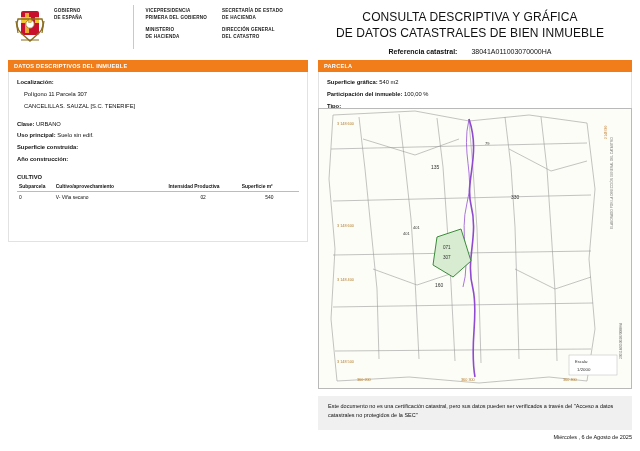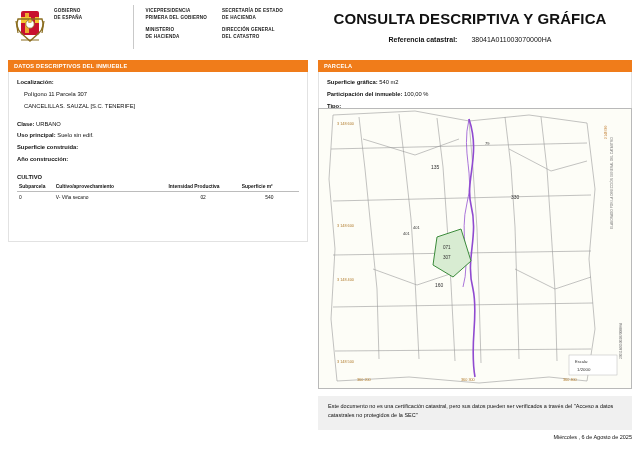--- a/index.html
+++ b/index.html
@@ -73,22 +73,22 @@
     width: 90px;
   }
   .ministry-block2 div.grp { margin-bottom: 5px; }
 
   .hdr-right {
     flex: 1;
     text-align: center;
     padding-top: 4px;
   }
   .doc-title {
-    font-size: 15px;
-    font-weight: bold;
+    font-size: 12px;
+    font-weight: normal;
     line-height: 1.35;
     color: #111;
     letter-spacing: 0.1px;
   }
   .refcat {
     margin-top: 7px;
     font-size: 7px;
     color: #111;
   }
   .refcat .lbl { font-weight: bold; }
@@ -262,20 +262,21 @@
         </div>
         <div class="grp">
           <div>DIRECCIÓN GENERAL</div>
           <div>DEL CATASTRO</div>
         </div>
       </div>
     </div>
 
     <div class="hdr-right">
       <div class="doc-title">CONSULTA DESCRIPTIVA Y GRÁFICA</div>
+      <div class="doc-title">DE DATOS CATASTRALES DE BIEN INMUEBLE</div>
       <div class="refcat">
         <span class="lbl">Referencia catastral:</span>
         <span class="val">38041A011003070000HA</span>
       </div>
     </div>
   </div>
 
   <div class="left-panel">
     <div class="bar">DATOS DESCRIPTIVOS DEL INMUEBLE</div>
     <div class="left-body">

